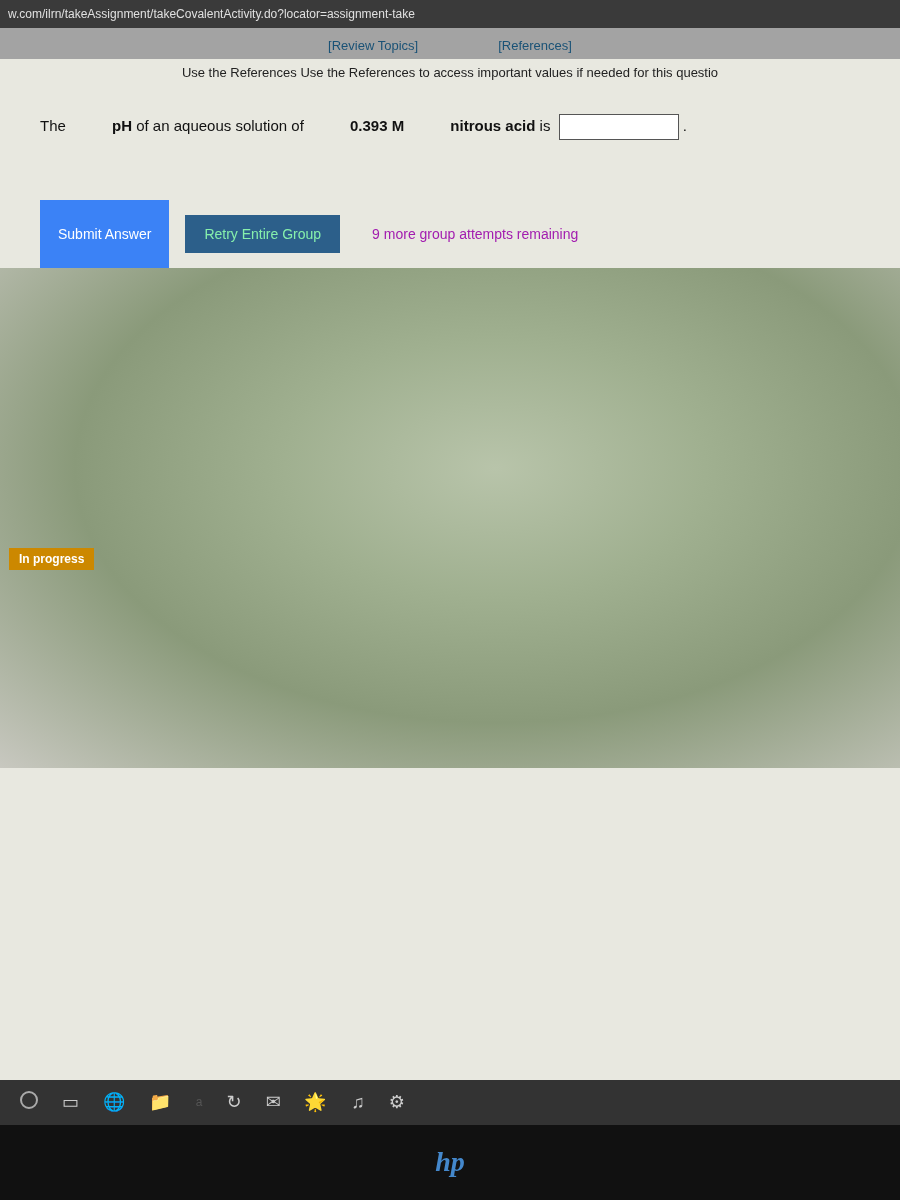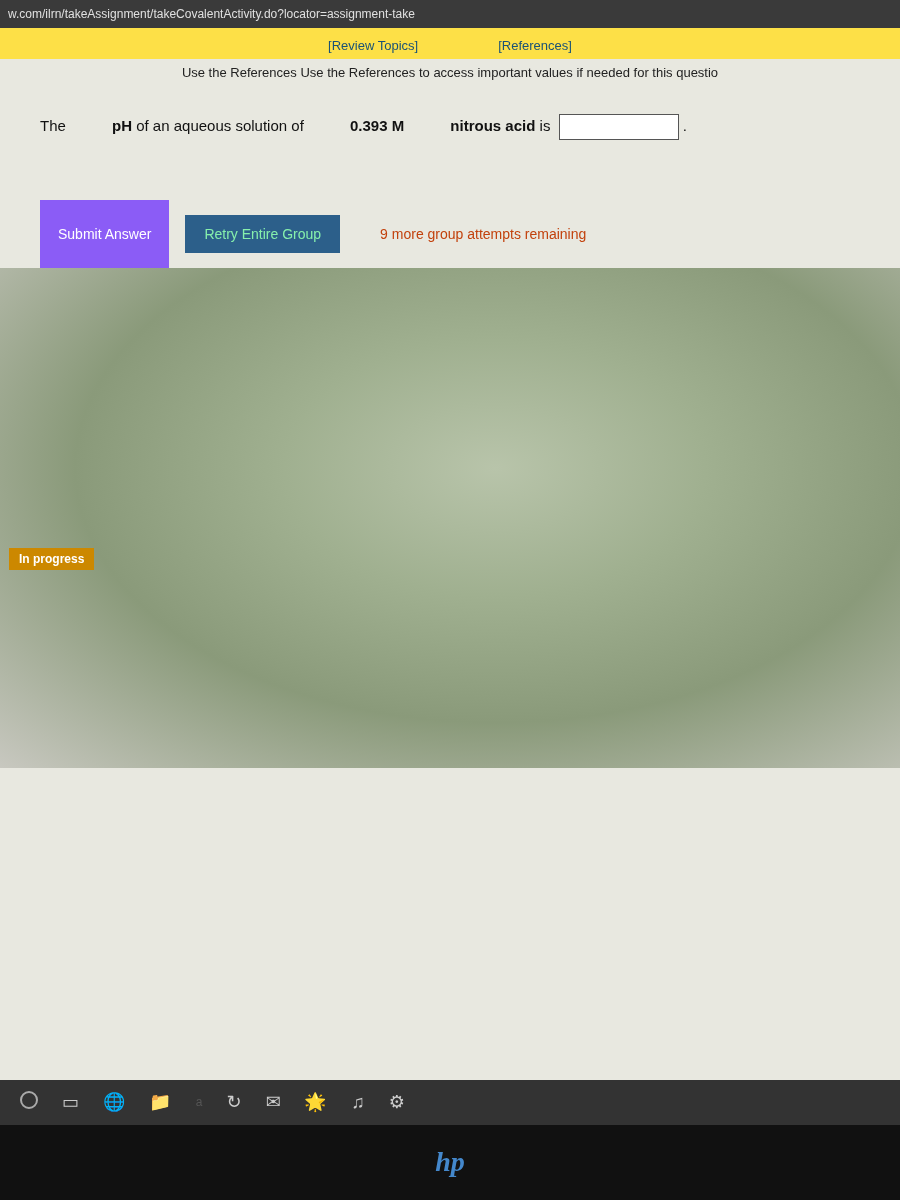--- a/index.html
+++ b/index.html
@@ -33,21 +33,21 @@
       padding: 0;
       position: relative;
     }
 
     
     .top-nav {
       display: flex;
       justify-content: center;
       gap: 80px;
       padding: 10px 0 6px 0;
-      background: #fde047;
+      background: #a3a3a3;
     }
 
     .nav-link {
       color: #1a5276;
       font-size: 13px;
       text-decoration: none;
       cursor: pointer;
     }
 
     
@@ -95,42 +95,42 @@
     
     .buttons-row {
       display: flex;
       align-items: center;
       gap: 16px;
       margin-top: 10px;
       padding: 0 40px;
     }
 
     .btn-submit {
-      background: #8b5cf6;
+      background: #3b82f6;
       color: #fff;
       border: none;
       padding: 26px 18px;
       font-size: 14px;
       cursor: pointer;
       font-weight: normal;
     }
 
     .btn-retry {
       background: #2c5f8a;
       color: #86efac;
       border: 1px solid #2c5f8a;
       padding: 10px 18px;
       font-size: 14px;
       cursor: pointer;
     }
 
     .attempts-text {
       font-size: 14px;
-      color: #c2410c;
-      margin-left: 24px;
+      color: #a21caf;
+      margin-left: 16px;
     }
 
     
     .content-filler {
       width: 100%;
       flex: 1;
       background: radial-gradient(ellipse at 55% 40%, #b8c4aa 0%, #a0b090 30%, #8a9a7a 60%, #c8c8c0 100%);
       min-height: 500px;
     }
 

